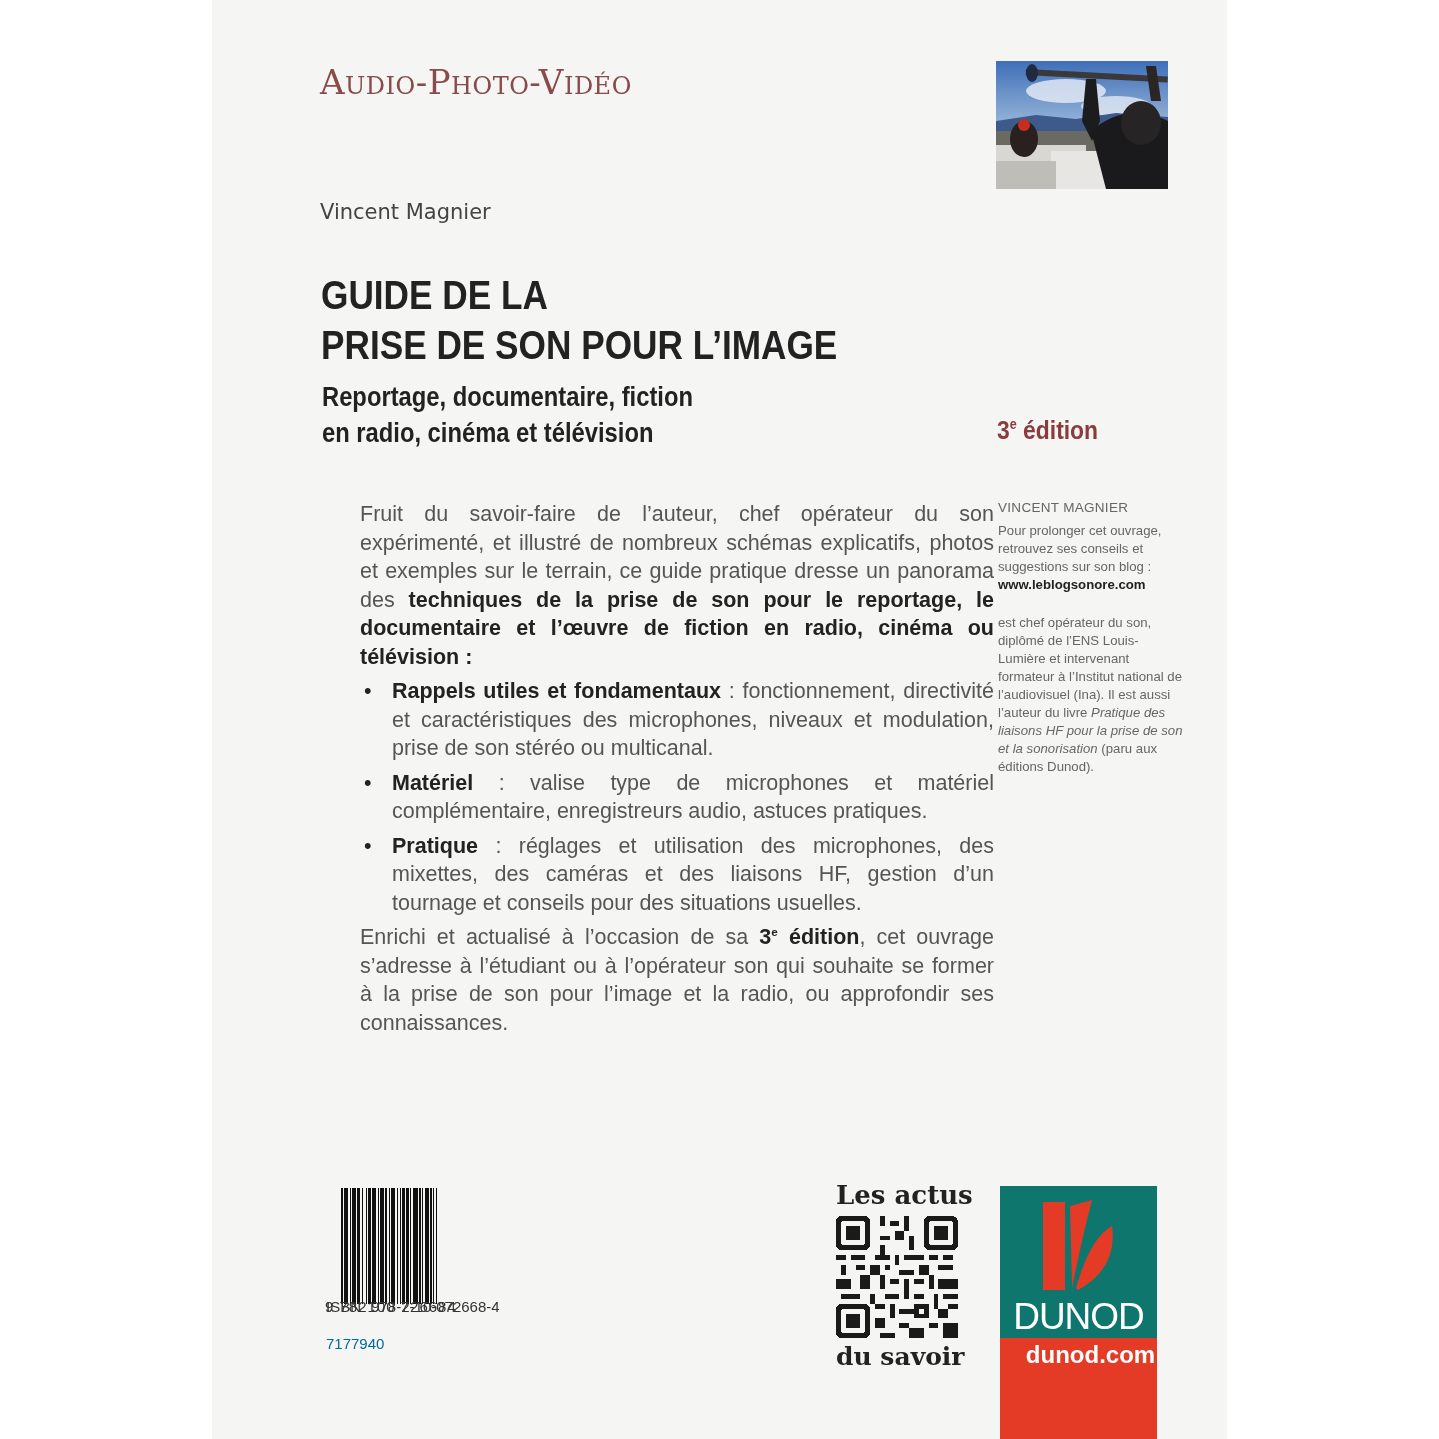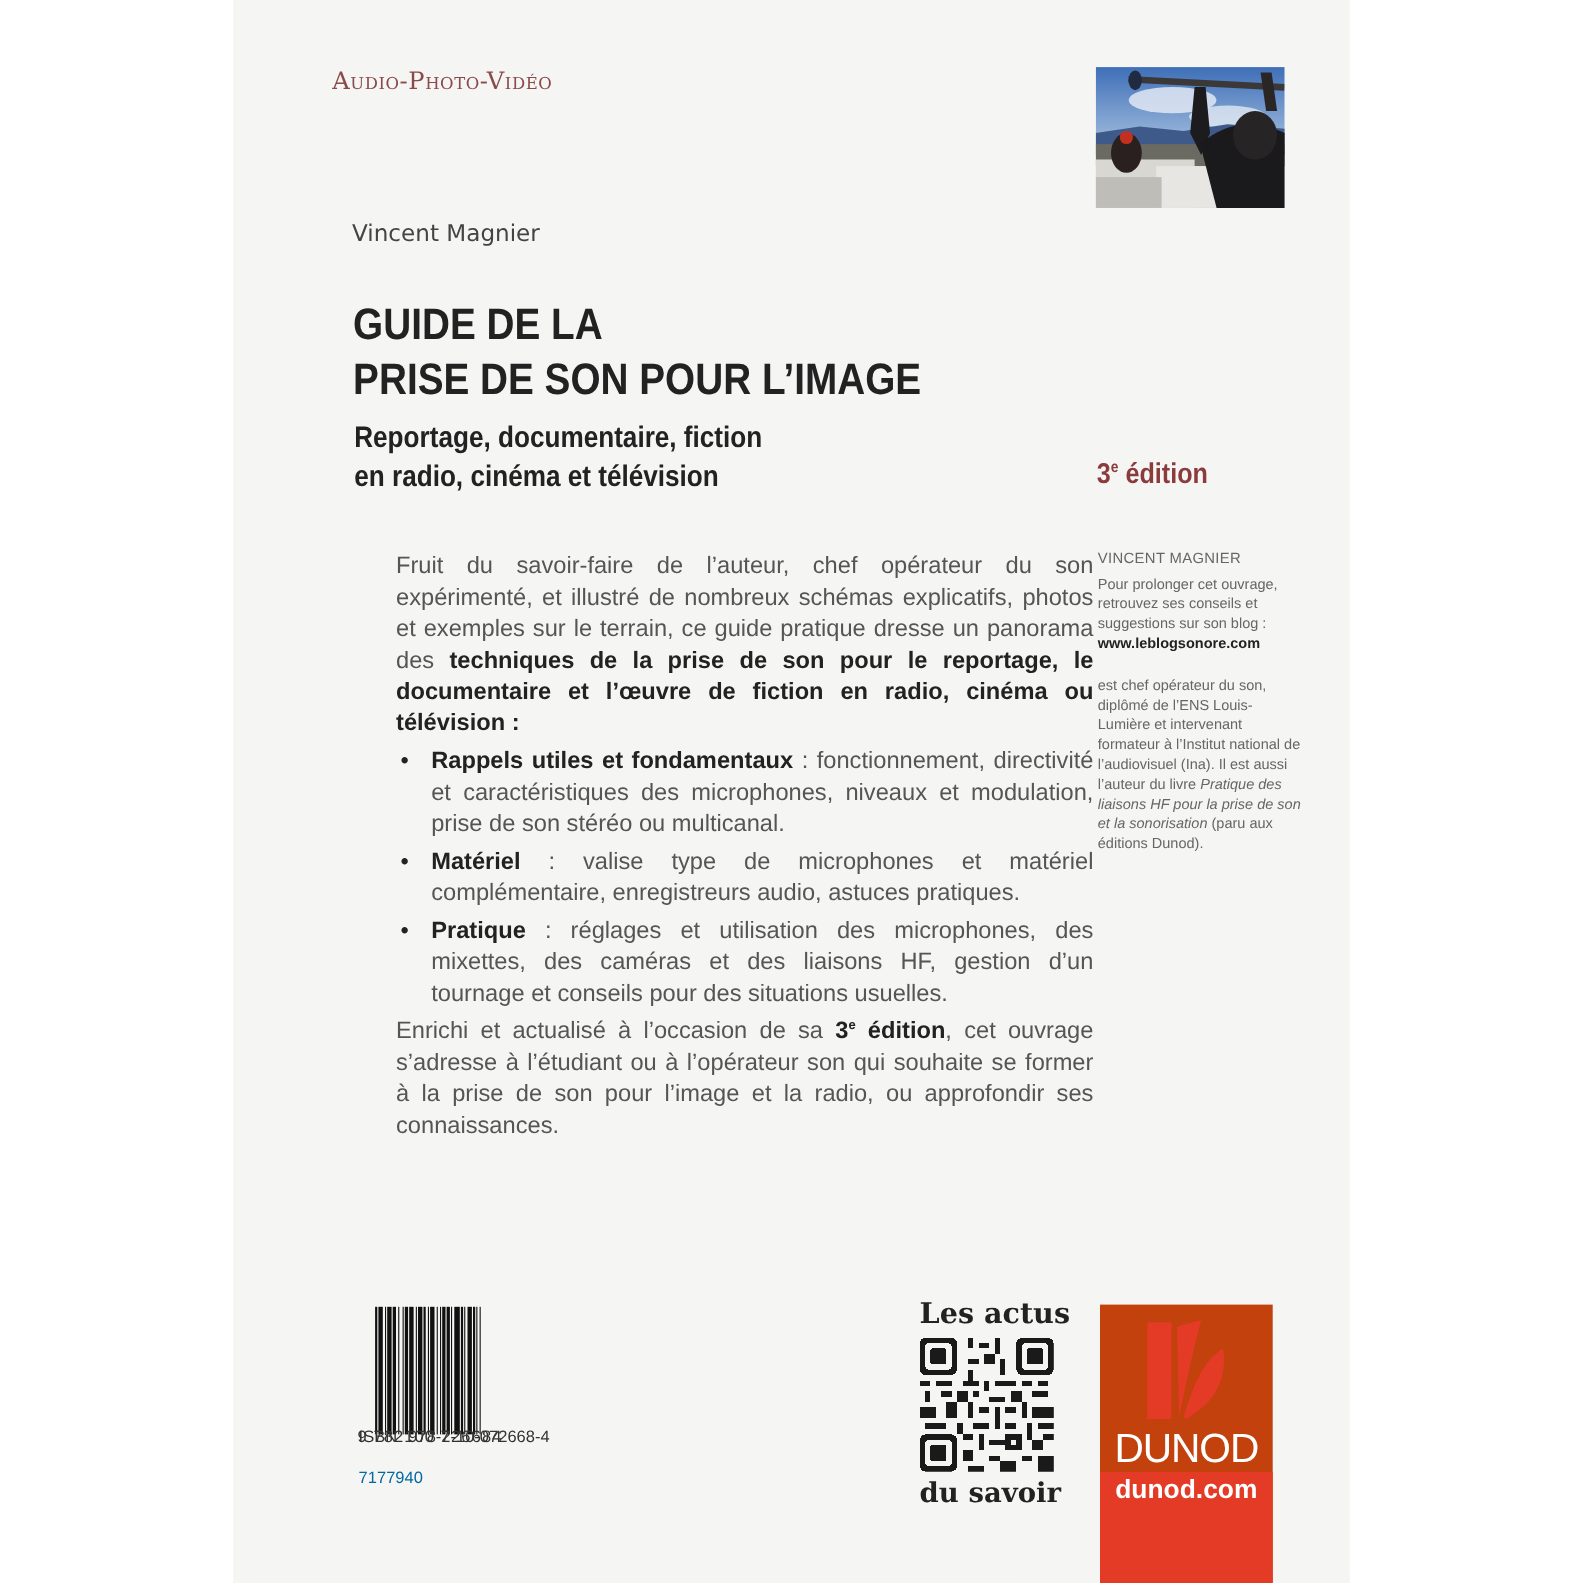--- a/index.html
+++ b/index.html
@@ -1,19 +1,19 @@
 <!DOCTYPE html>
 <html><head>
 <meta charset="utf-8">
 <style>
   html, body { margin:0; padding:0; }
   body { width:1439px; height:1439px; background:#ffffff; position:relative; overflow:hidden; font-family:"DejaVu Sans", sans-serif; }
   .cover { position:absolute; left:212px; top:0; width:1015px; height:1439px; background:#f5f5f4; }
   .abs { position:absolute; }
-  .collection { left:302px; top:62px; font-family:"DejaVu Serif", serif; color:#8a4a4a; font-size:22px; letter-spacing:0.5px; font-variant:small-caps; }
+  .collection { left:320px; top:62px; font-family:"DejaVu Serif", serif; color:#8a4a4a; font-size:34px; letter-spacing:0.5px; font-variant:small-caps; }
   .photo { left:996px; top:61px; width:172px; height:128px; overflow:hidden; }
   .author { left:320px; top:200px; font-size:21px; color:#444; font-family:"DejaVu Sans", sans-serif; }
   .title { left:321px; top:270px; font-family:"Liberation Sans", sans-serif; font-size:40px; font-weight:bold; color:#222; line-height:50px; transform:scaleX(0.88); transform-origin:left top; letter-spacing:0px; }
   .subtitle { left:322px; top:379px; font-family:"Liberation Sans", sans-serif; font-size:27px; font-weight:bold; color:#222; line-height:36px; transform:scaleX(0.88); transform-origin:left top; }
   .edition { left:997px; top:415px; font-family:"Liberation Sans", sans-serif; font-size:26px; font-weight:bold; color:#8a3b3b; transform:scaleX(0.88); transform-origin:left top; }
   .edition sup, .body sup { font-size:0.55em; vertical-align:super; line-height:0; }
   .body { left:322px; top:500px; width:634px; font-family:"Liberation Sans", sans-serif; font-size:21.5px; line-height:28.5px; color:#555; text-align:justify;margin-left:38px; }
   .body b { color:#222; }
   .body p { margin:0 0 6px 0; }
   .body ul { margin:4px 0 6px 0; padding:0; list-style:none; }
@@ -24,24 +24,24 @@
   .bio p { margin:0 0 20px 0; }
   .bio b { color:#222; }
   .barcode { left:341px; top:1188px; width:140px; height:116px; display:flex; align-items:stretch; }
   .barcode span { display:block; background:#111; height:100%; }
   .bc-num { left:325px; top:1298px; font-family:"Liberation Sans", sans-serif; font-size:15px; color:#333; letter-spacing:1px; }
   .code1 { left:326px; top:1335px; font-family:"Liberation Sans", sans-serif; font-size:15px; color:#0369a1; }
   .isbn { left:326px; top:1298px; font-family:"Liberation Sans", sans-serif; font-size:15px; color:#333; word-spacing:6px; }
   .qr-top { left:836px; top:1180px; font-family:"DejaVu Serif", serif; font-weight:bold; font-size:26px; color:#222; }
   .qr { left:836px; top:1216px; width:122px; height:122px; }
   .qr-bot { left:836px; top:1342px; font-family:"DejaVu Serif", serif; font-weight:bold; font-size:25px; color:#222; }
-  .dunod { left:1000px; top:1186px; width:157px; height:253px; background:#c2410c; }
+  .dunod { left:1000px; top:1186px; width:157px; height:253px; background:#0f766e; }
   .dunod .red-bot { position:absolute; left:0; top:152px; width:157px; height:101px; background:#e33b26; }
   .dunod .brand { position:absolute; left:0; width:157px; top:110px; text-align:center; color:#fff; font-family:"Liberation Sans", sans-serif; font-size:37px; letter-spacing:-1px; }
-  .dunod .url { position:absolute; left:0; width:157px; top:155px; text-align:center; color:#fff; font-family:"Liberation Sans", sans-serif; font-weight:bold; font-size:24px; }
+  .dunod .url { position:absolute; left:0; width:157px; top:155px; text-align:center; color:#fff; font-family:"Liberation Sans", sans-serif; font-weight:bold; font-size:24px;padding-left:12px; }
   .dunod svg { position:absolute; left:40px; top:12px; }
 </style>
 </head>
 <body>
 
 <div class="cover"></div>
 
 <div class="abs collection">Audio-Photo-Vidéo</div>
 
 <div class="abs photo">

